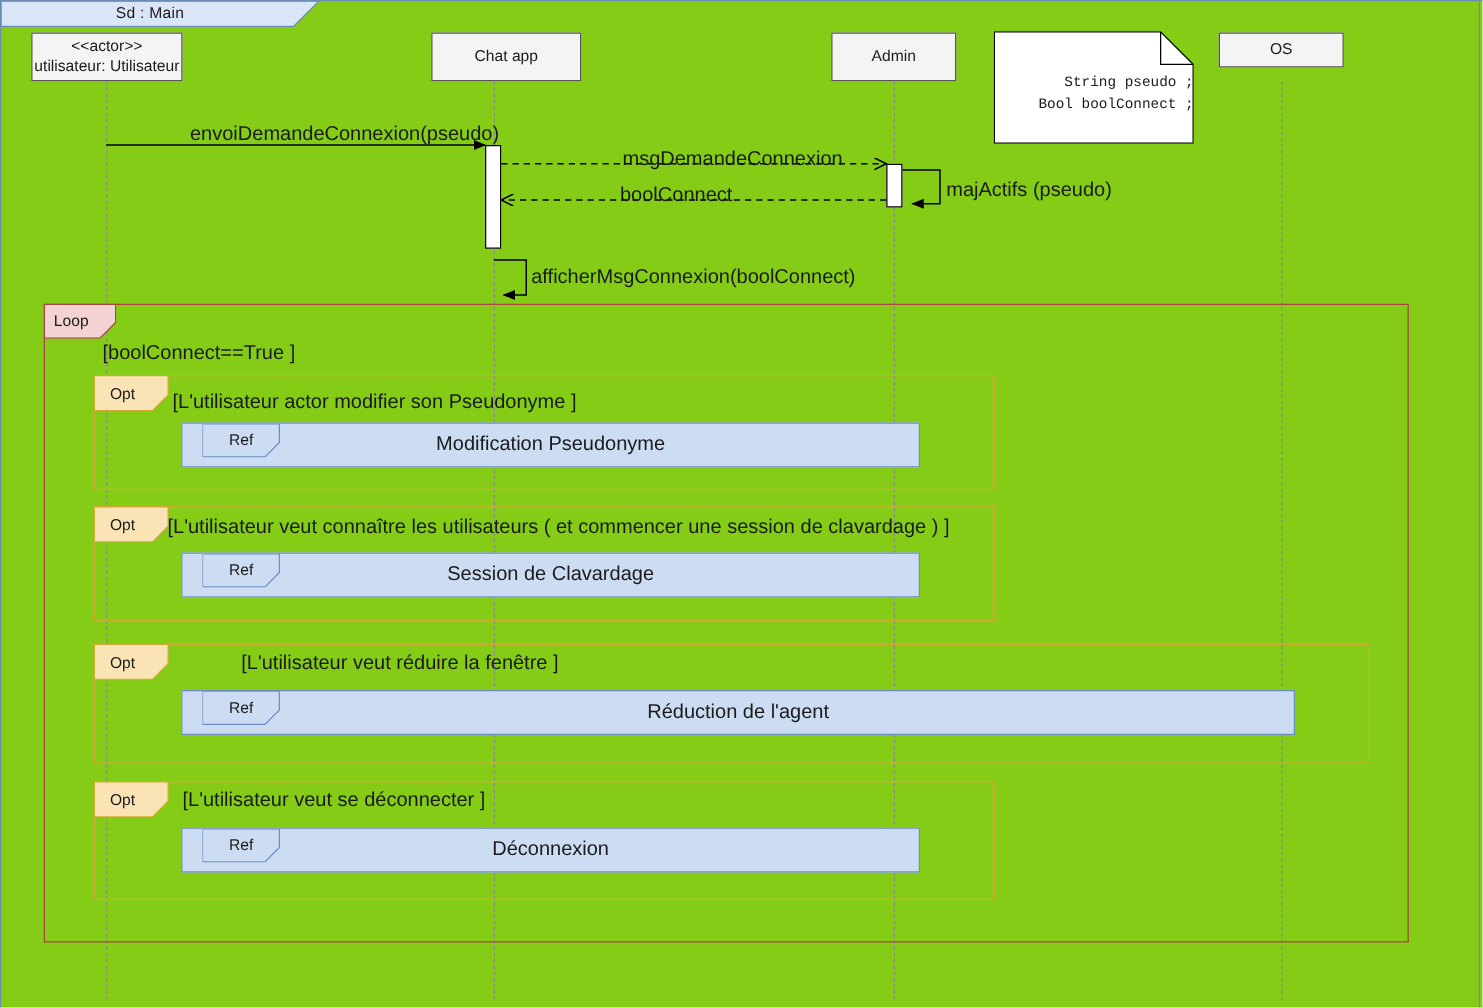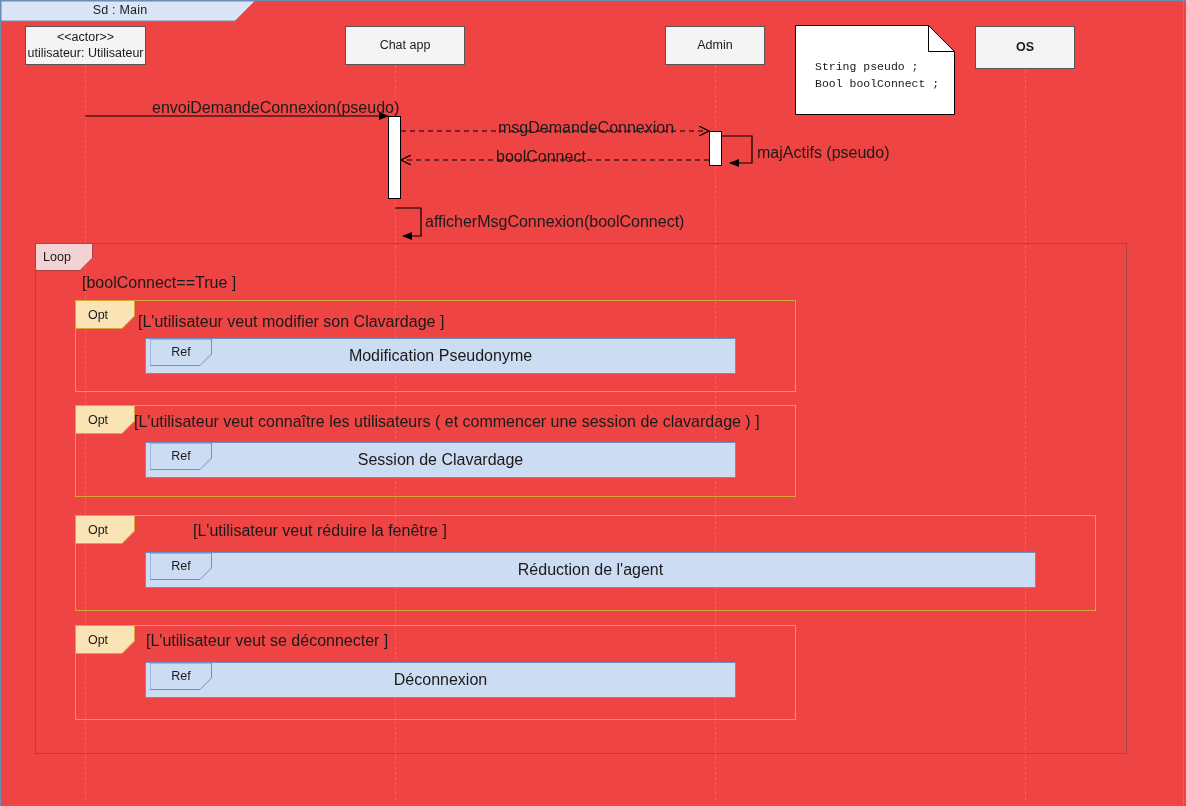--- a/index.html
+++ b/index.html
@@ -9,21 +9,21 @@
   }
   body {
     font-family: "Liberation Sans", sans-serif;
     -webkit-font-smoothing: antialiased;
   }
   #canvas {
     position: relative;
     width: 1186px;
     height: 806px;
     overflow: hidden;
-    background: #ef4444;
+    background: #84cc16;
   }
 
   
   .page-border-top {
     position: absolute;
     left: 0; top: 0;
     width: 1186px; height: 1px;
     background: #6a8cb5;
   }
   .page-border-left {
@@ -76,27 +76,26 @@
 
   
   .note {
     position: absolute;
   }
   .note svg { display: block; }
   .note-text {
     position: absolute;
     left: 0; top: 0;
     width: 100%;
-    text-align: left;
+    text-align: right;
     font-family: "Liberation Mono", monospace;
     font-size: 11.5px;
     color: #1a1a1a;
     line-height: 1.5;
     white-space: pre;
-    padding-left: 20px;
   }
 
   
   .activation {
     position: absolute;
     box-sizing: border-box;
     background: #ffffff;
     border: 1px solid #000000;
   }
 
@@ -149,21 +148,21 @@
 
   
   .refbox {
     position: absolute;
     box-sizing: border-box;
     background: #ccdcf2;
     border: 1px solid #6e8fc4;
   }
   .ref-tab {
     position: absolute;
-    left: 4px; top: 0;
+    left: 16px; top: 0;
   }
   .ref-tab svg { display: block; }
   .ref-tab-label {
     position: absolute;
     left: 0; top: 0;
     width: 62px; height: 26px;
     display: flex;
     align-items: center;
     justify-content: center;
     font-size: 12.5px;
@@ -204,21 +203,21 @@
       </div>
       <div class="lifeline-line" style="left: 395px; top: 65px; height: 735px;"></div>
       <div class="lifeline-head" style="left: 345px; top: 26px; width: 120px; height: 39px;">
         <div>Chat app</div>
       </div>
       <div class="lifeline-line" style="left: 715px; top: 65px; height: 735px;"></div>
       <div class="lifeline-head" style="left: 665px; top: 26px; width: 100px; height: 39px;">
         <div>Admin</div>
       </div>
       <div class="lifeline-line" style="left: 1025px; top: 65px; height: 735px;"></div>
-      <div class="lifeline-head" style="left: 975px; top: 26px; width: 100px; height: 43px; font-weight: bold;">
+      <div class="lifeline-head" style="left: 975px; top: 26px; width: 100px; height: 28px;">
         <div>OS</div>
       </div>
     </div>
 
   <div class="note" id="note" style="left: 795px; top: 25px; width: 160px; height: 90px;">
       <svg width="160" height="90" viewBox="0 0 160 90">
         <path d="M0.5,0.5 L133.5,0.5 L159.5,26.5 L159.5,89.5 L0.5,89.5 Z" fill="#ffffff" stroke="#000000" stroke-width="1"></path>
         <path d="M133.5,0.5 L133.5,26.5 L159.5,26.5" fill="none" stroke="#000000" stroke-width="1"></path>
       </svg>
       <div class="note-text" style="top: 33px;">String pseudo ;
@@ -234,21 +233,21 @@
         <div class="frag-tab-label">Loop</div>
       </div>
       <div class="frag-guard" style="left: 82px; top: 274px;">[boolConnect==True ]</div>
       <div class="frag opt" style="left: 75px; top: 300px; width: 721px; height: 92px; border-color: rgb(212, 168, 52);"></div>
       <div class="frag-tab" style="left: 75px; top: 300px; width: 60px; height: 29px;">
         <svg width="60" height="29" viewBox="0 0 60 29">
           <path d="M0.5,0.5 L59.5,0.5 L59.5,16 L47,28.5 L0.5,28.5 Z" fill="#fae4b6" stroke="#d4a834" stroke-width="1"></path>
         </svg>
         <div class="frag-tab-label">Opt</div>
       </div>
-      <div class="frag-guard" style="left: 138px; top: 313px;">[L'utilisateur veut modifier son Clavardage ]</div>
+      <div class="frag-guard" style="left: 138px; top: 313px;">[L'utilisateur actor modifier son Pseudonyme ]</div>
       <div class="frag opt" style="left: 75px; top: 405px; width: 721px; height: 92px; border-color: rgb(212, 168, 52);"></div>
       <div class="frag-tab" style="left: 75px; top: 405px; width: 60px; height: 29px;">
         <svg width="60" height="29" viewBox="0 0 60 29">
           <path d="M0.5,0.5 L59.5,0.5 L59.5,16 L47,28.5 L0.5,28.5 Z" fill="#fae4b6" stroke="#d4a834" stroke-width="1"></path>
         </svg>
         <div class="frag-tab-label">Opt</div>
       </div>
       <div class="frag-guard" style="left: 134px; top: 413px;">[L'utilisateur veut connaître les utilisateurs ( et commencer une session de clavardage ) ]</div>
       <div class="frag opt" style="left: 75px; top: 515px; width: 1021px; height: 96px; border-color: rgb(212, 168, 52);"></div>
       <div class="frag-tab" style="left: 75px; top: 515px; width: 60px; height: 29px;">

